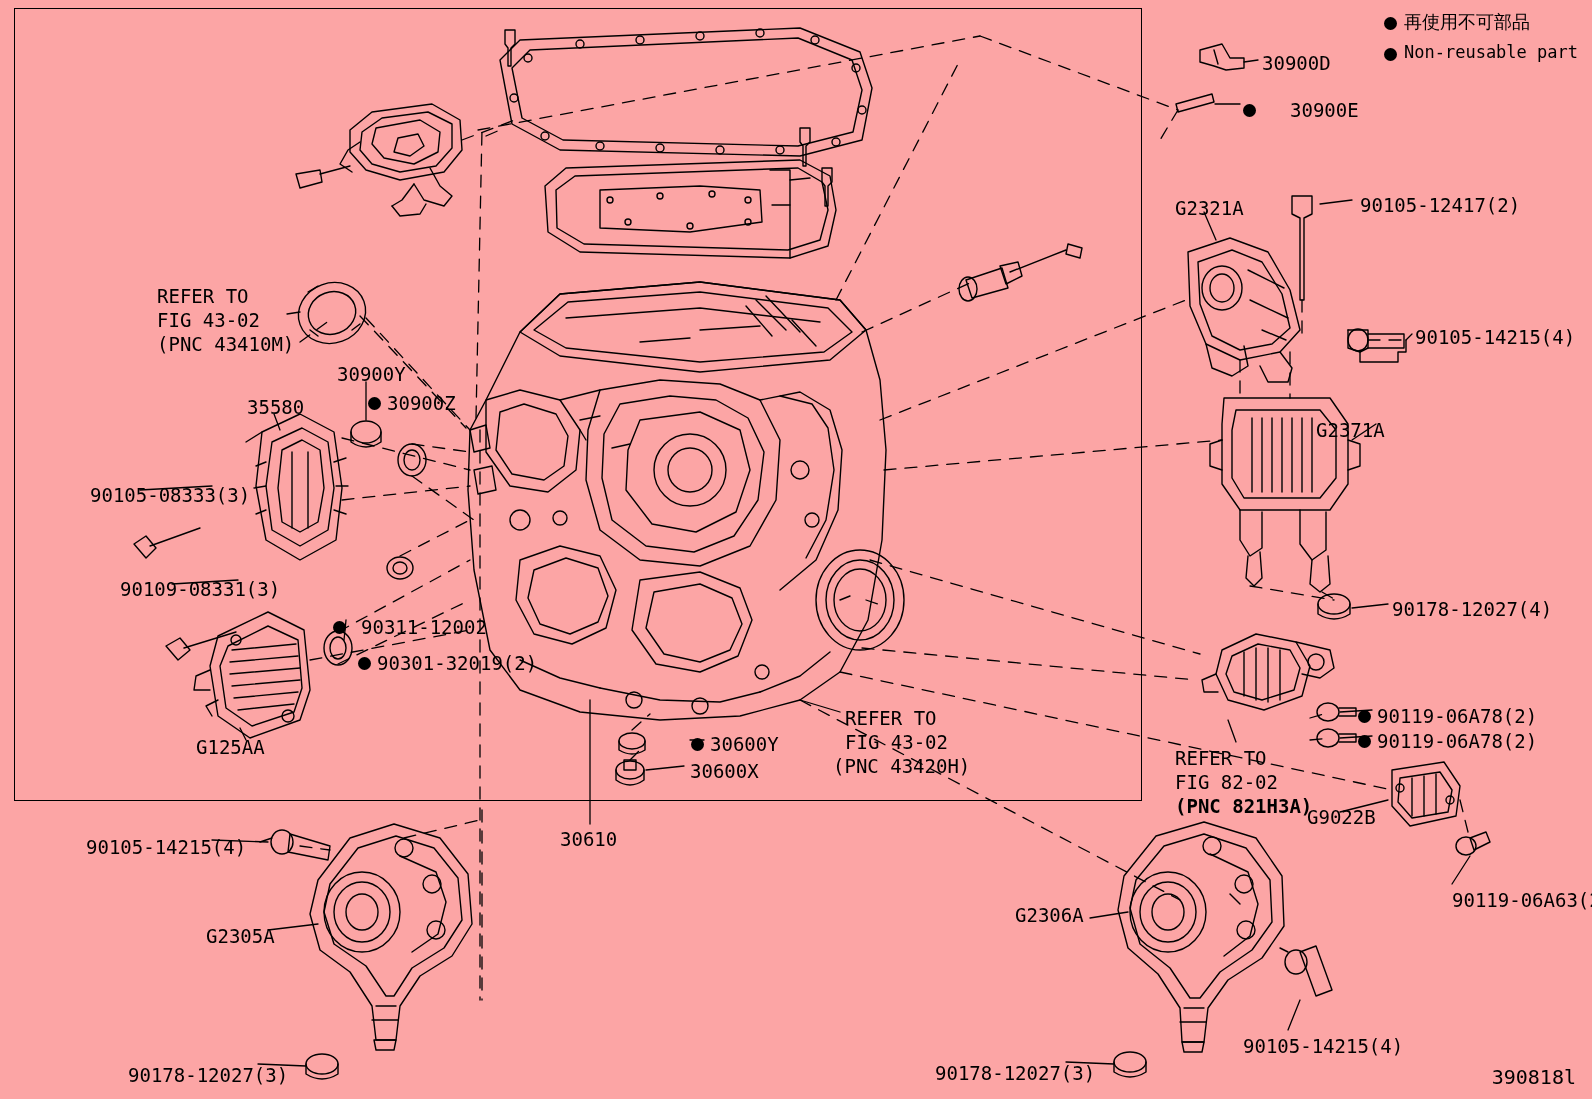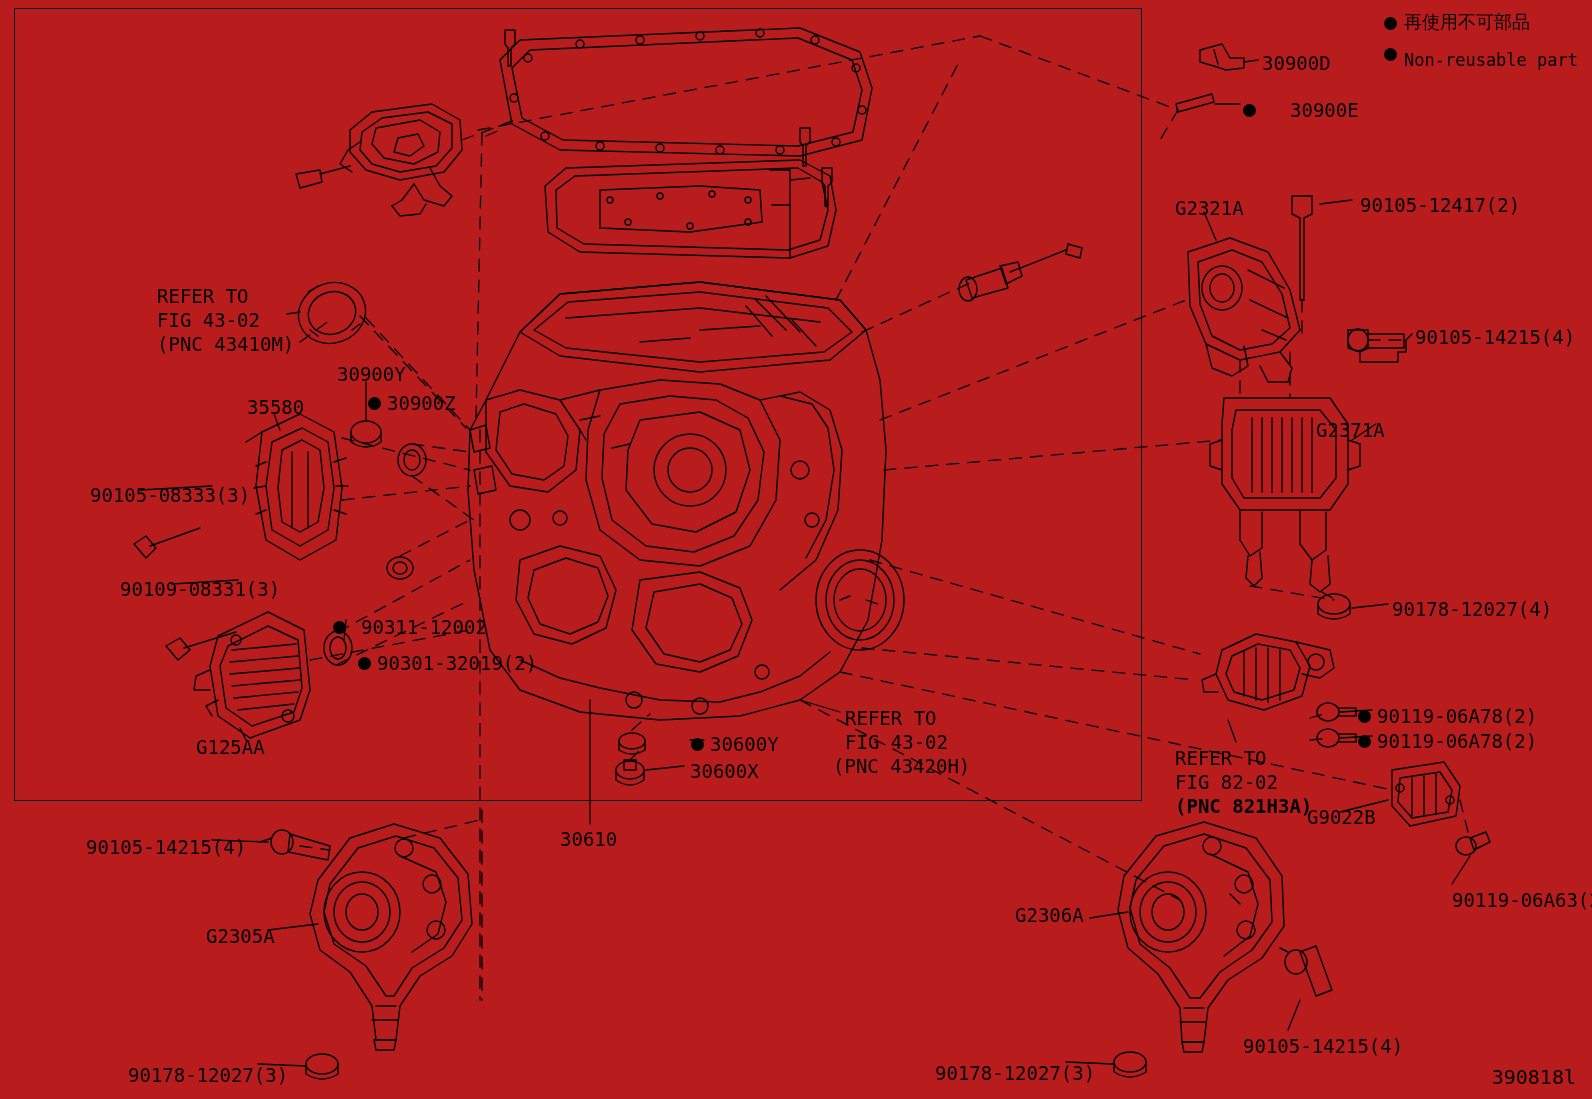--- a/index.html
+++ b/index.html
@@ -4,21 +4,21 @@
 <style>
   html, body {
     margin: 0;
     padding: 0;
     background: #ffffff;
   }
   #page {
     position: relative;
     width: 1592px;
     height: 1099px;
-    background: #b91c1c;
+    background: #fca5a5;
     font-family: "DejaVu Sans Mono", "Liberation Mono", monospace;
     color: #000000;
     overflow: hidden;
   }
   .lbl {
     position: absolute;
     font-family: "DejaVu Sans Mono", "Liberation Mono", monospace;
     font-size: 19px;
     line-height: 23px;
     color: #000;
@@ -485,21 +485,21 @@
         <path d="M1090 918 L1128 912"></path>
         <path d="M1066 1062 L1114 1064"></path>
         <path d="M1288 1030 L1300 1000"></path>
       </g>
     </g>
   </svg>
 
   <div class="dot" style="left:1384px; top:17px;"></div>
   <div class="legend-text" style="left:1404px; top:10px; font-family:'DejaVu Sans', sans-serif; font-size:18px;">再使用不可部品</div>
   <div class="dot" style="left:1384px; top:48px;"></div>
-  <div class="legend-text" style="left:1404px; top:42px;margin-top:8px;">Non-reusable part</div>
+  <div class="legend-text" style="left:1404px; top:42px;">Non-reusable part</div>
 
   <div id="label-layer">
       <div class="lbl" style="left: 1262px; top: 52px;">30900D</div>
       <div class="lbl" style="left: 1262px; top: 99px; margin-left: 28px;">30900E</div>
       <div class="dot" style="left: 1243px; top: 104px;"></div>
       <div class="lbl" style="left: 1175px; top: 197px;">G2321A</div>
       <div class="lbl" style="left: 1360px; top: 194px;">90105-12417(2)</div>
       <div class="lbl" style="left: 1415px; top: 326px;">90105-14215(4)</div>
       <div class="lbl" style="left: 1316px; top: 419px;">G2371A</div>
       <div class="lbl" style="left: 1392px; top: 598px;">90178-12027(4)</div>

